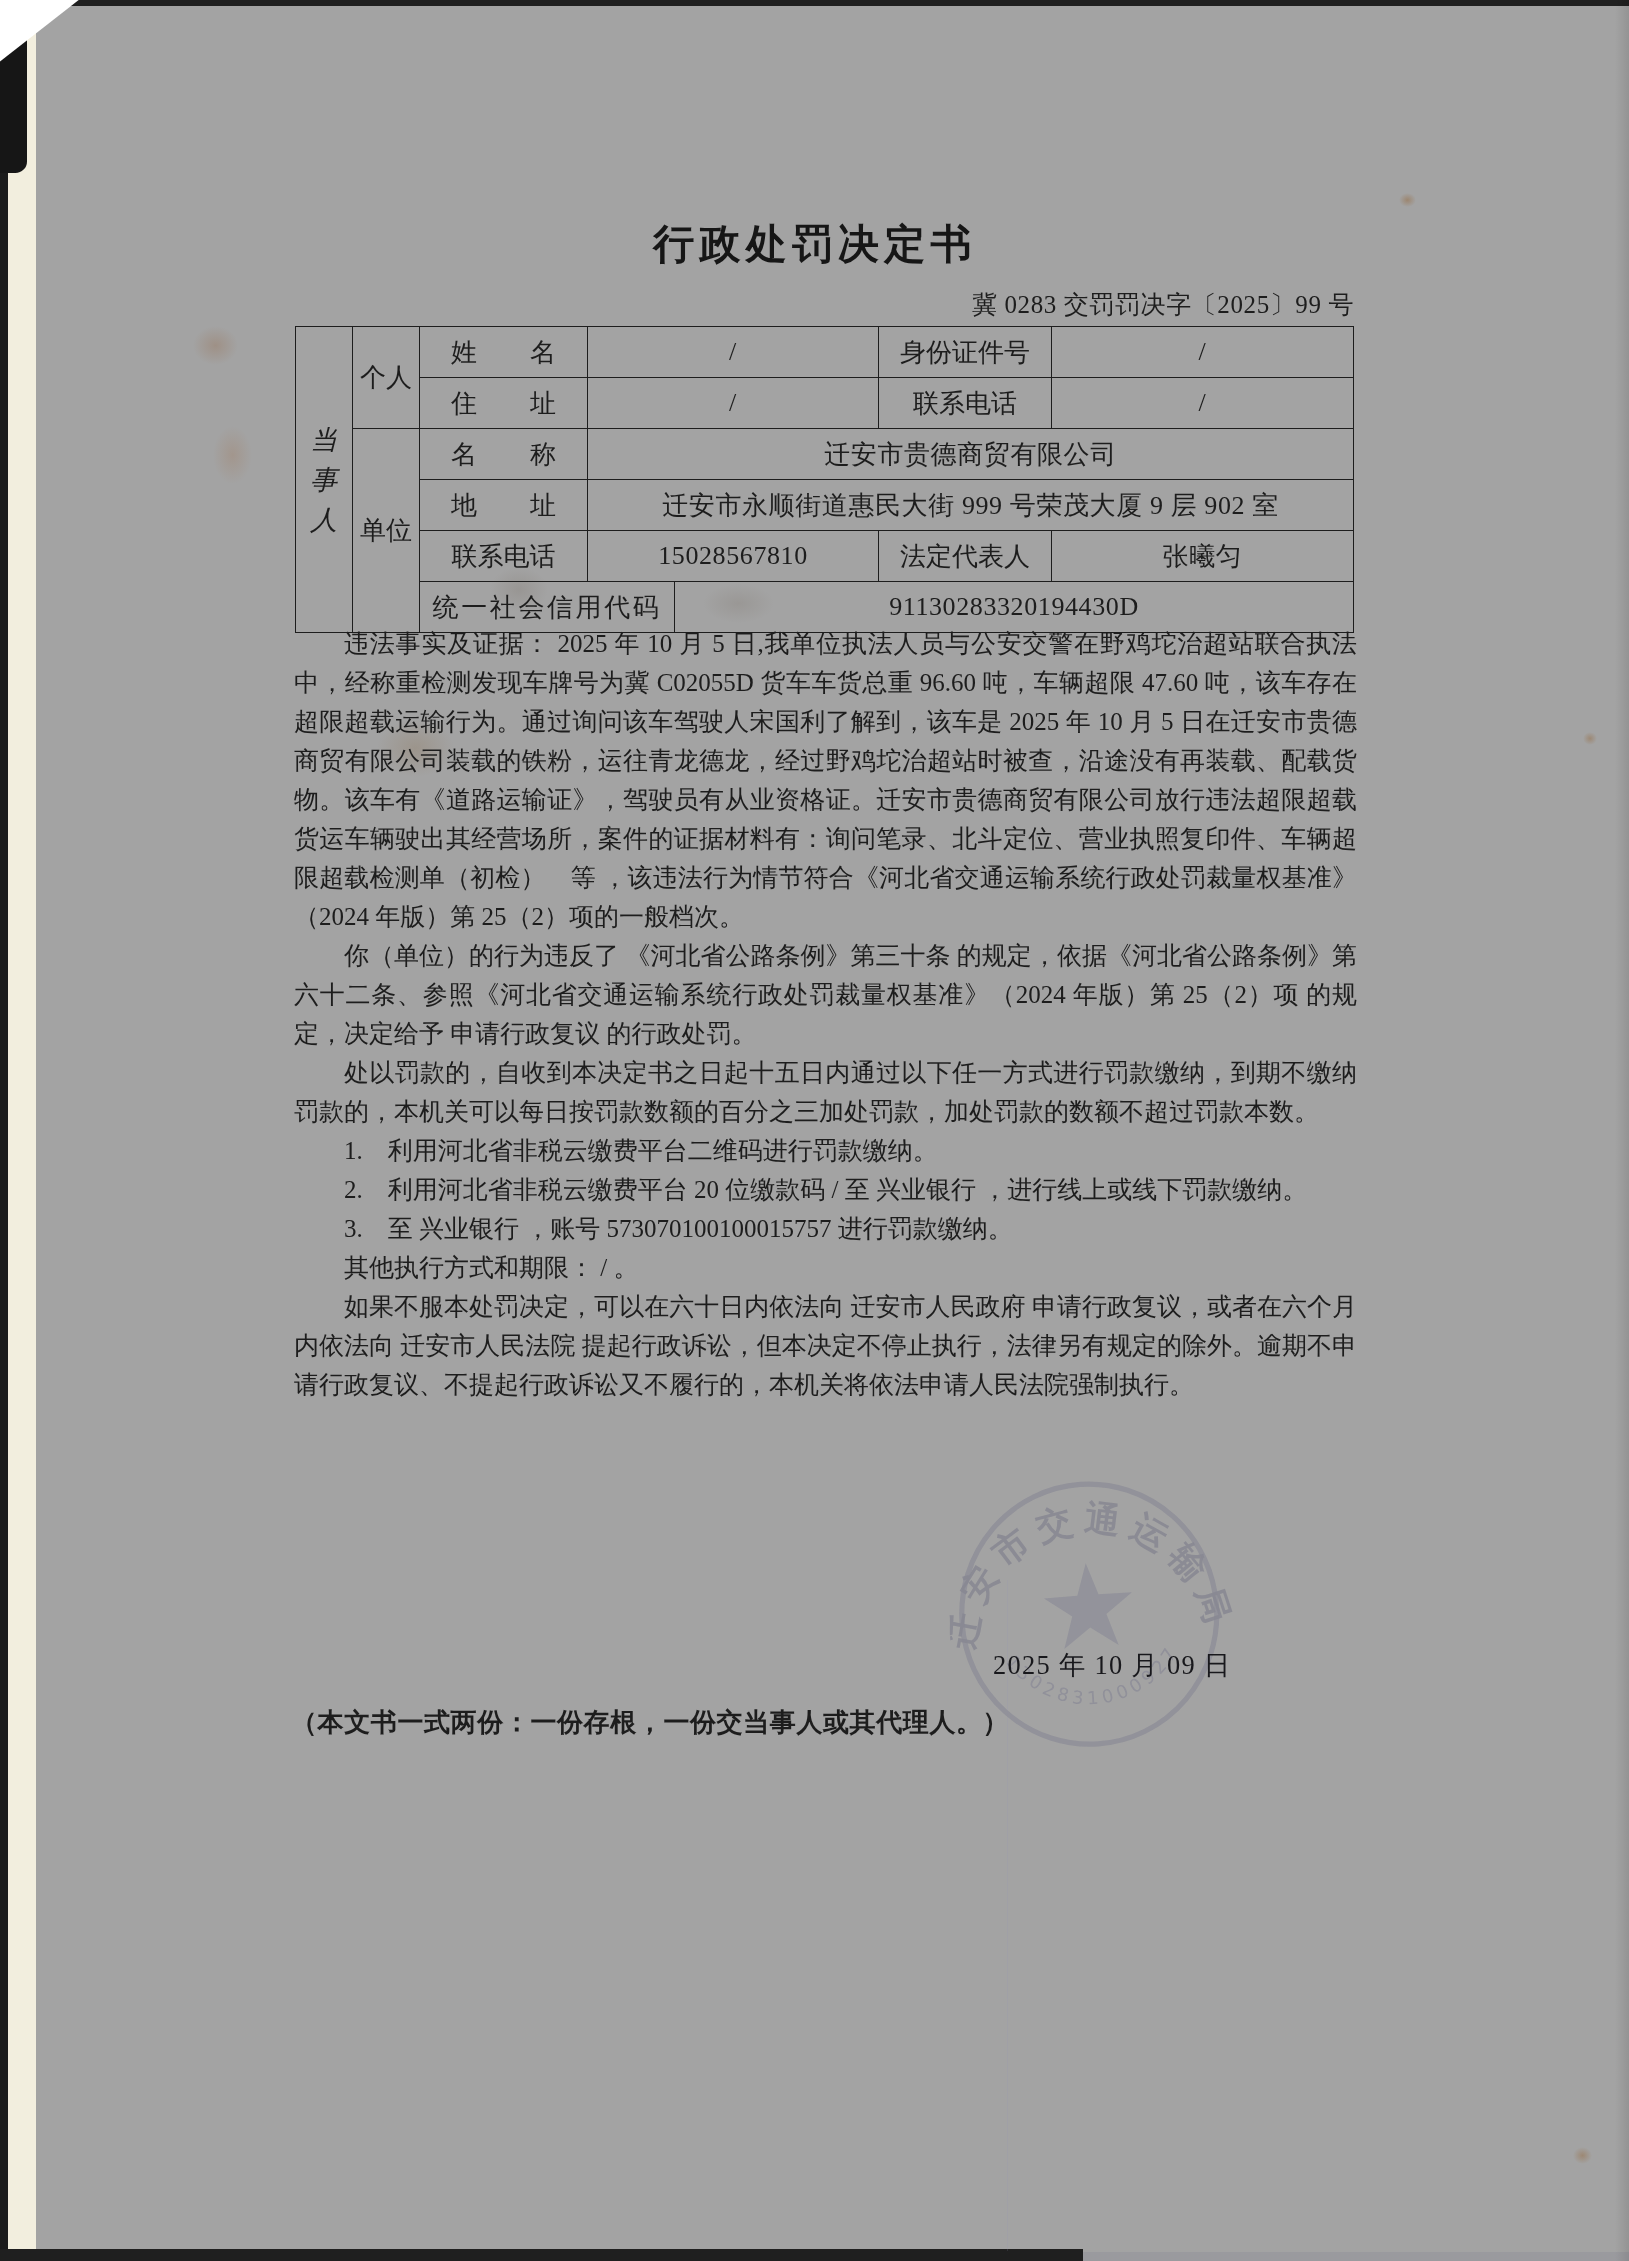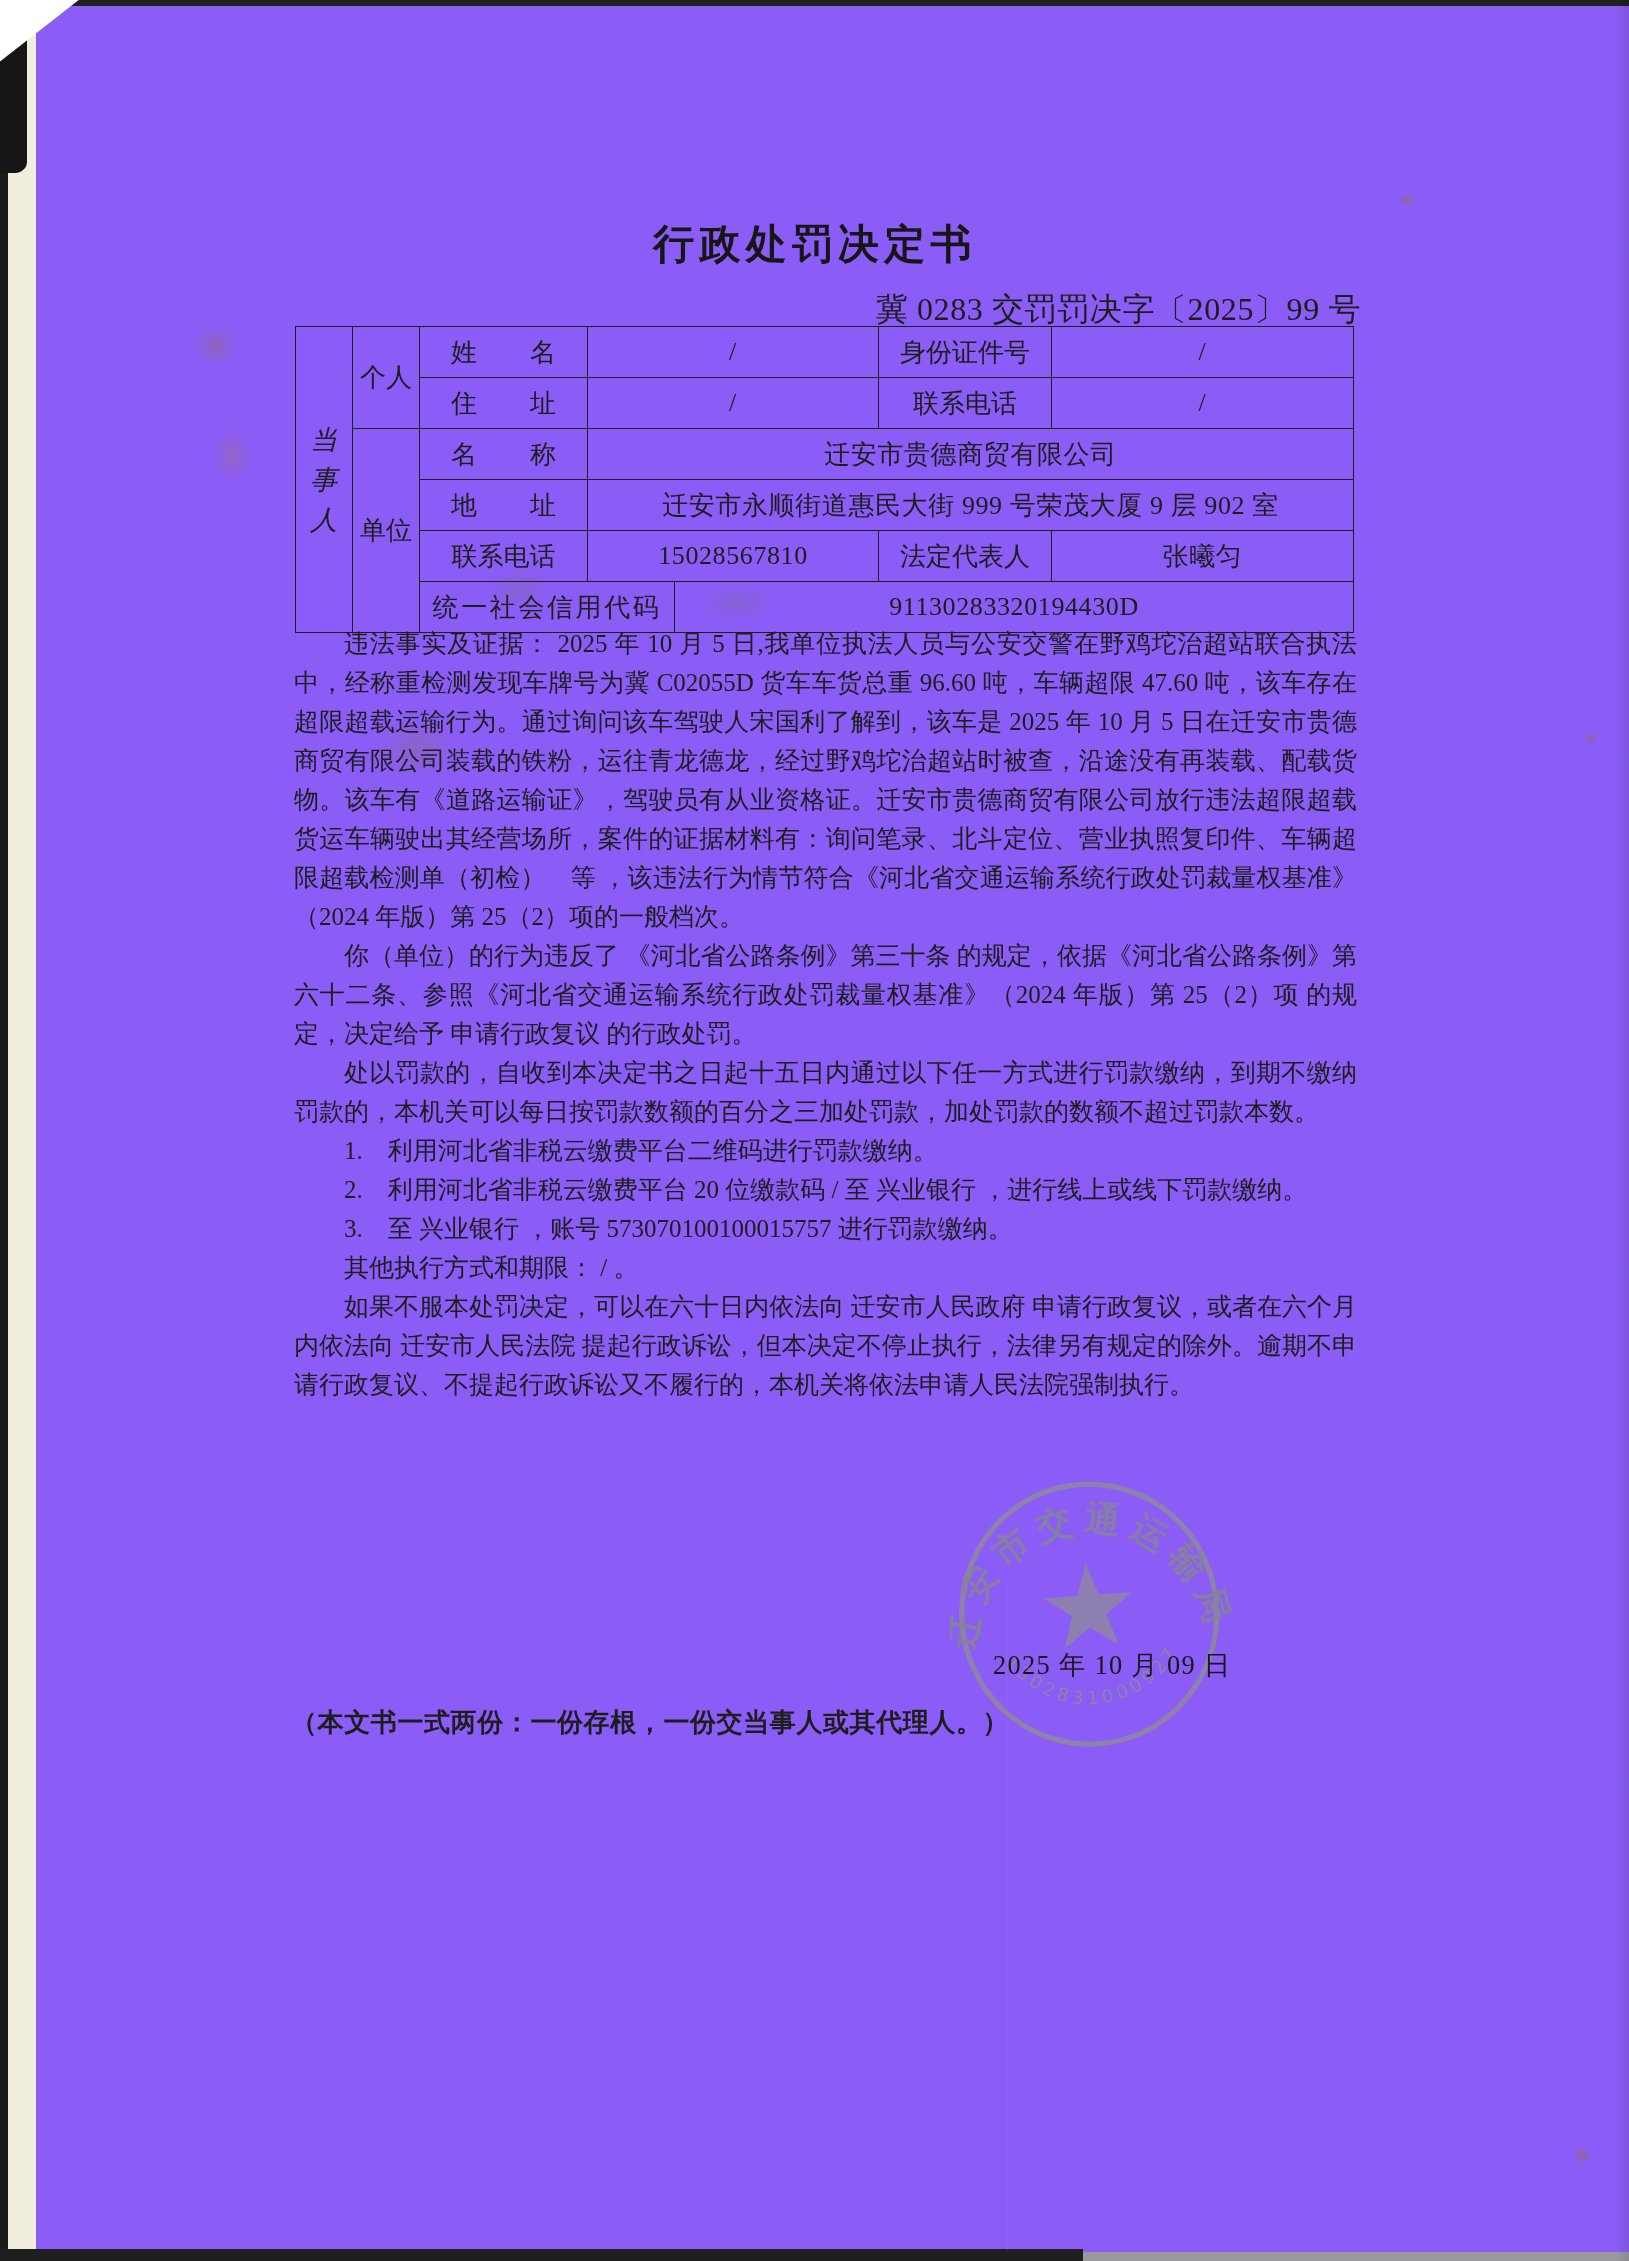--- a/index.html
+++ b/index.html
@@ -1,35 +1,35 @@
 <!DOCTYPE html>
 <html style="font-size:10.3px"><head>
 <meta charset="utf-8">
 <style>
   html,body{margin:0;padding:0;background:#e9e9ec;}
-  #scan{position:relative;width:1630px;height:2261px;background:#8b5cf6;overflow:hidden;
+  #scan{position:relative;width:1630px;height:2261px;background:#a3a3a3;overflow:hidden;
         font-family:"Liberation Serif","DejaVu Serif",serif;color:#1d1d1d;}
   
   .edge-top{position:absolute;left:19.3px;top:0;width:1611px;height:5.8px;background:#202020;}
   .corner-notch{position:absolute;left:-39px;top:-39px;width:129px;height:71px;background:#fff;transform:rotate(-38deg);}
   .edge-left-black{position:absolute;left:0;top:0;width:7.7px;height:2261px;background:#1b1b1b;}
   .edge-left-cream{position:absolute;left:7.7px;top:0;width:28px;height:2261px;background:#f2eede;}
   .edge-left-blob{position:absolute;left:0;top:11.6px;width:27px;height:161px;background:#161616;border-radius:0 0 11.6px 0;}
   .edge-bottom-dark{position:absolute;left:0;top:2249px;width:1083px;height:12.3px;background:#1f1f1f;}
   .edge-bottom-gray{position:absolute;left:1083px;top:2252px;width:547px;height:9px;background:#9a9a9e;}
   .edge-right-shade{position:absolute;right:0;top:0;width:15.5px;height:2261px;
         background:linear-gradient(to right,rgba(0,0,0,0),rgba(0,0,0,0.10));}
   .crease{position:absolute;left:1007px;top:1580px;width:1.3px;height:671px;background:rgba(150,150,185,.16);}
   .stain{position:absolute;border-radius:50%;pointer-events:none;}
 
   
   .doc-title{position:absolute;left:0;top:217px;width:1630px;text-align:center;
         font-family:"Liberation Sans","DejaVu Sans",sans-serif;font-weight:700;
         font-size:41px;letter-spacing:5.2px;color:#161616;}
-  .doc-number{position:absolute;right:269px;top:288px;font-size:32px;letter-spacing:0.6px;}
+  .doc-number{position:absolute;right:276px;top:288px;font-size:25px;letter-spacing:0.6px;}
 
   
   table.party{position:absolute;left:295px;top:326px;width:1057px;border-collapse:collapse;
         table-layout:fixed;font-size:26px;}
   table.party td{border:1.9px solid #1d1d1d;height:50px;padding:0 3.9px;text-align:center;vertical-align:middle;}
   .vlabel{width:49px;margin:0 auto;word-break:break-all;line-height:40px;font-size:27px;letter-spacing:1.3px;font-style:italic;}
   .spread{text-align:justify;text-align-last:justify;padding:0 27px;font-family:Liberation Serif, serif;}
   .lbl-left{text-align:left;padding-left:31px;letter-spacing:2.6px;}
   .val{letter-spacing:0.6px;}
 

